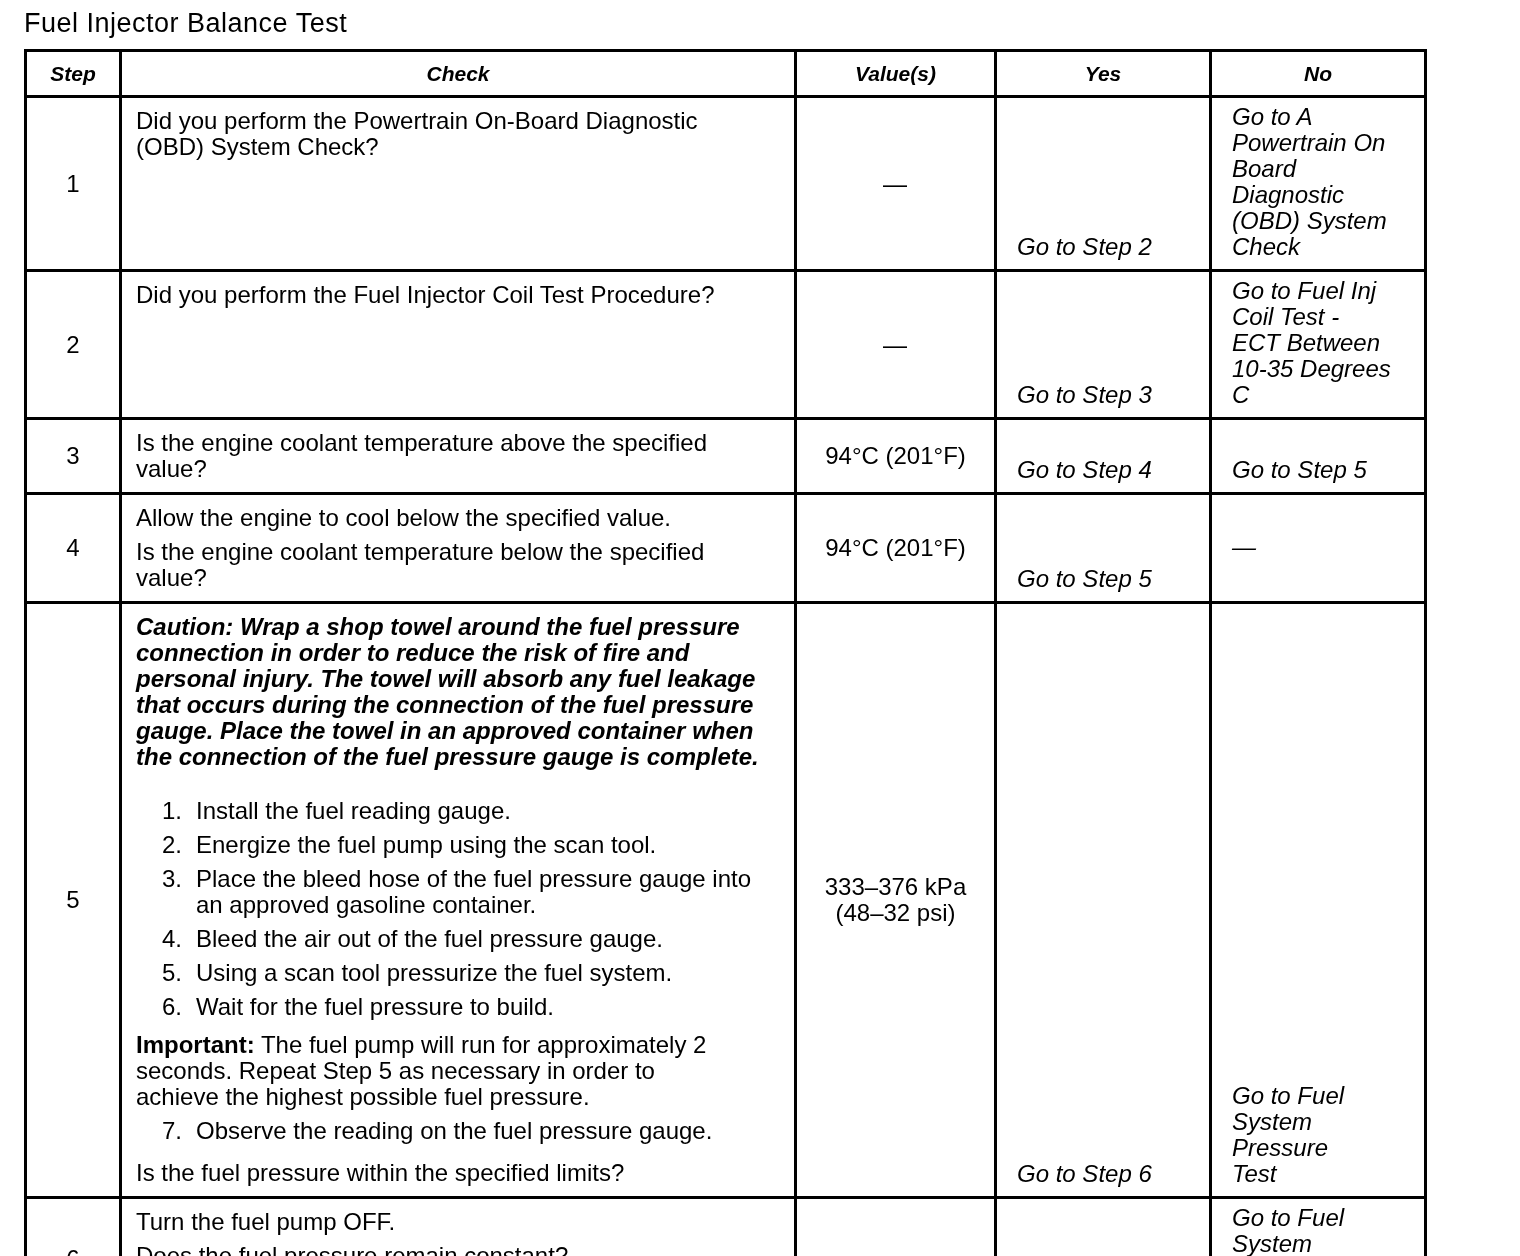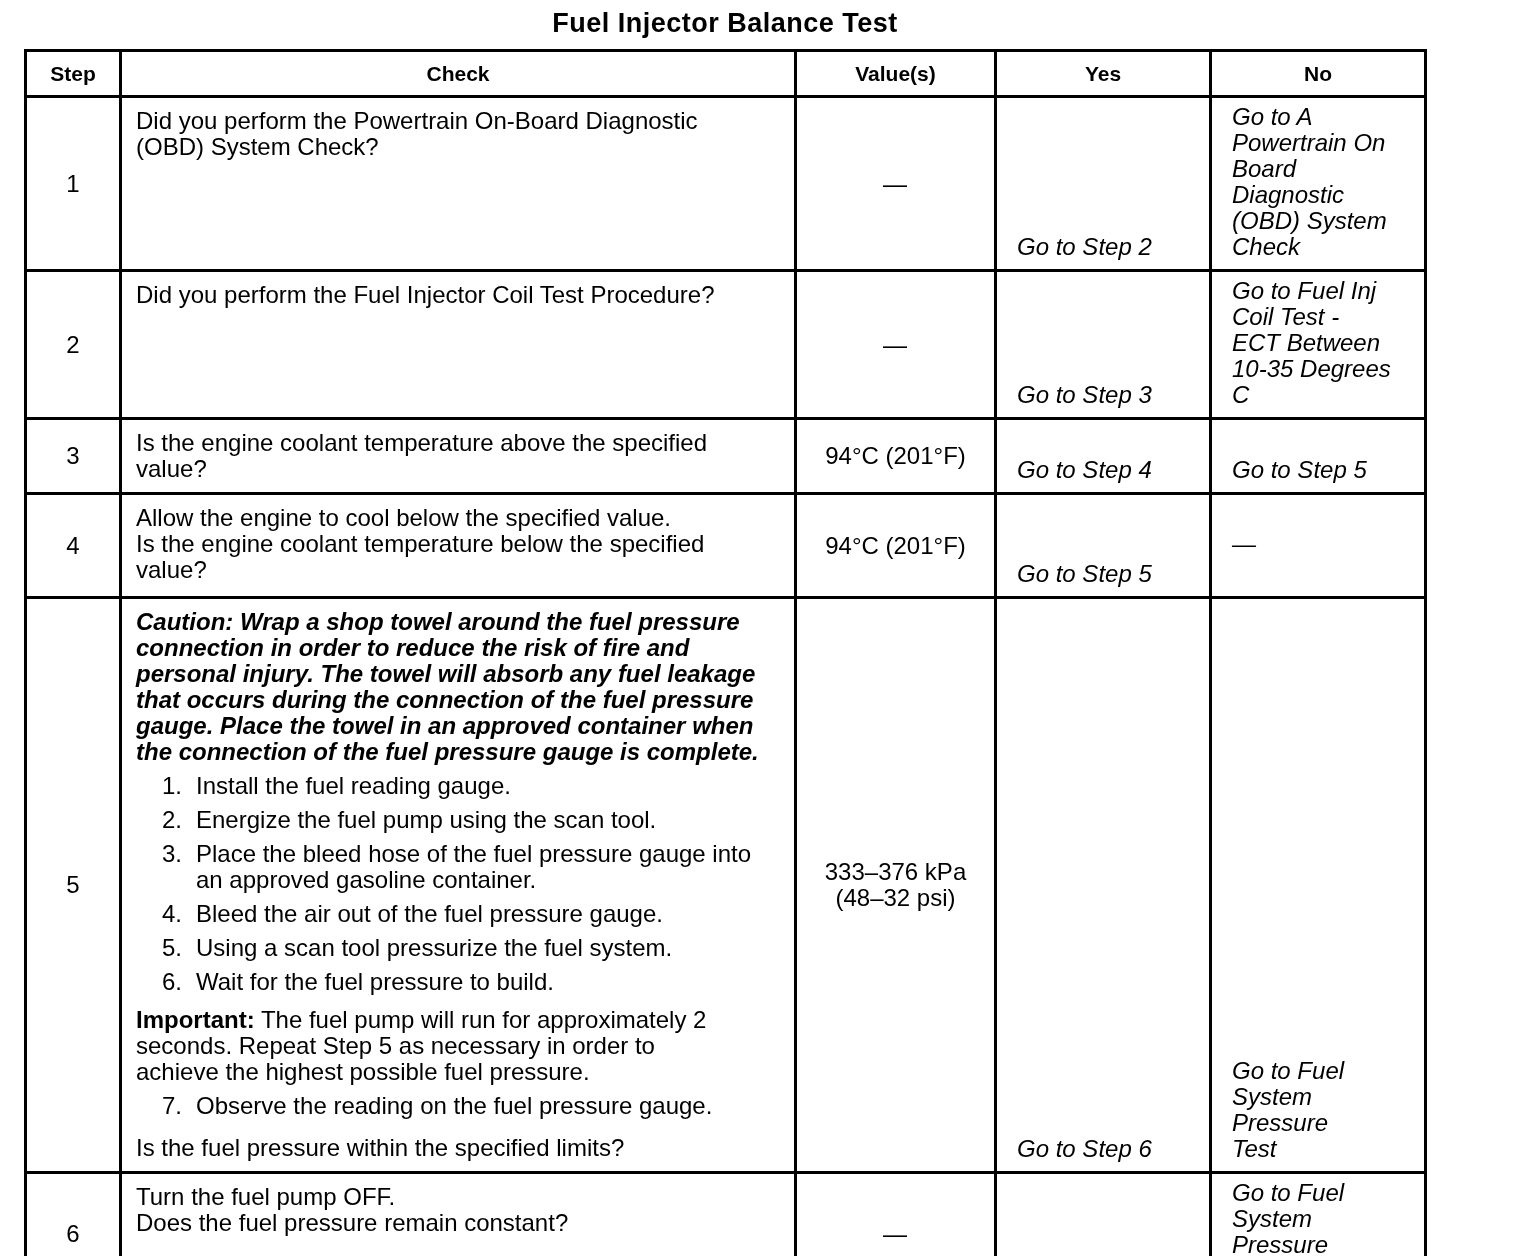--- a/index.html
+++ b/index.html
@@ -7,41 +7,41 @@
     padding: 0;
     background: #ffffff;
     color: #000000;
     font-family: "Liberation Sans", sans-serif;
   }
   .page {
     width: 1402px;
     margin: 8px 0 0 24px;
   }
   .title {
-    text-align: center;
-    font-weight: bold;
+    font-weight: normal;
     font-size: 27px;
     letter-spacing: 0.5px;
     margin: 2px 0 10px 0;
   }
   table {
     border-collapse: collapse;
     table-layout: fixed;
     width: 1400px;
   }
   th, td {
     border: 3px solid #000000;
     overflow: hidden;
   }
   th {
     font-size: 21px;
     font-weight: bold;
     text-align: center;
     vertical-align: middle;
     padding: 8px 4px;
+    font-style: italic;
   }
   td { font-size: 24px; }
   tr.rh  { height: 46px;  }
   tr.r1  { height: 148px; }
   tr.r2  { height: 120px; }
   tr.r3  { height: 72px;  }
   tr.r4  { height: 104px; }
   tr.r5  { height: 575px; }
   tr.r6  { height: 92px;  }
   td.step {
@@ -63,25 +63,25 @@
   td.nav {
     text-align: left;
     font-style: italic;
     line-height: 26px;
     padding: 6px 10px 9px 20px;
   }
   .va-top    { vertical-align: top; }
   .va-middle { vertical-align: middle; }
   .va-bottom { vertical-align: bottom; }
   .para { max-width: 585px; }
-  .para + .para { margin-top: 0; }
+  .para + .para { margin-top: 8px; }
   .caution {
     font-weight: bold;
     font-style: italic;
-    margin-bottom: 8px;
+    margin-bottom: 28px;
     line-height: 26px;
   }
   .li {
     display: flex;
     margin: 8px 0 8px 26px;
     max-width: 615px;
   }
   .li .num {
     flex: 0 0 34px;
     width: 34px;

